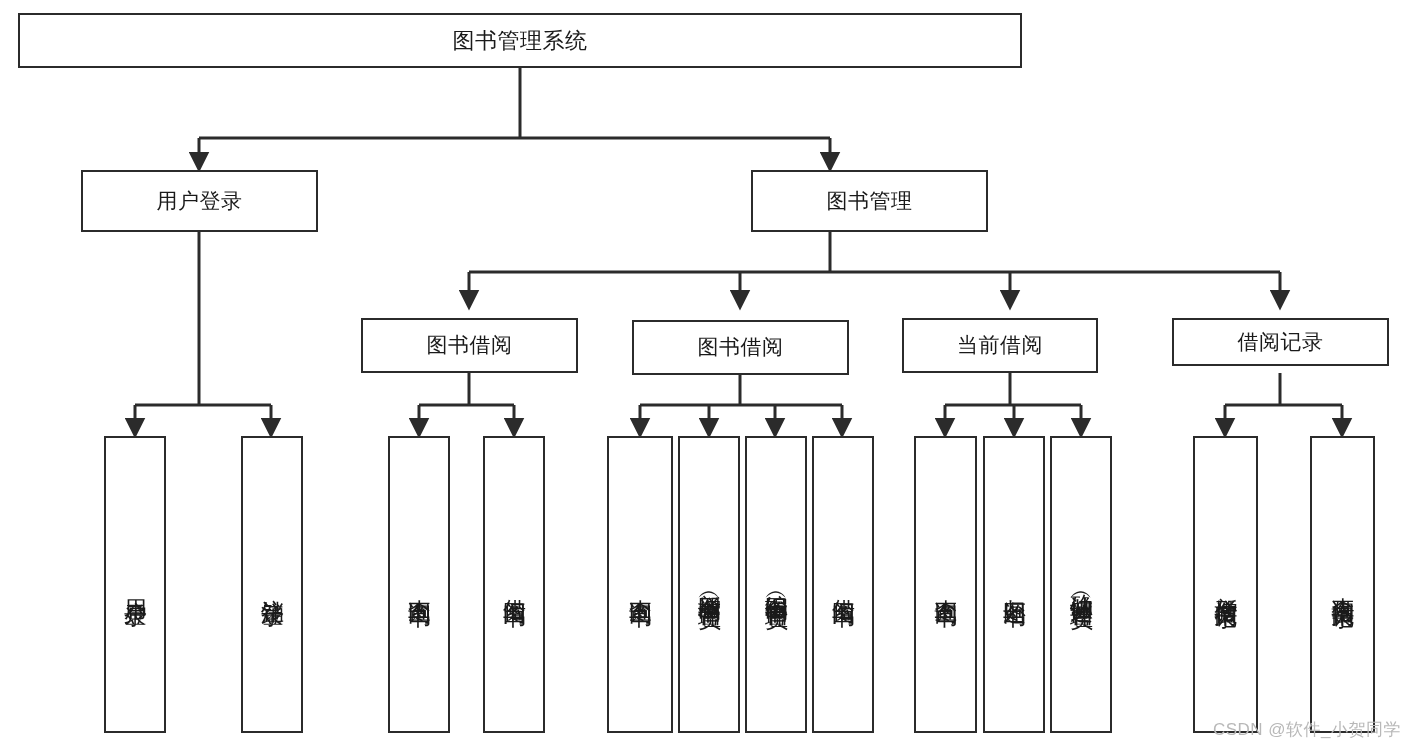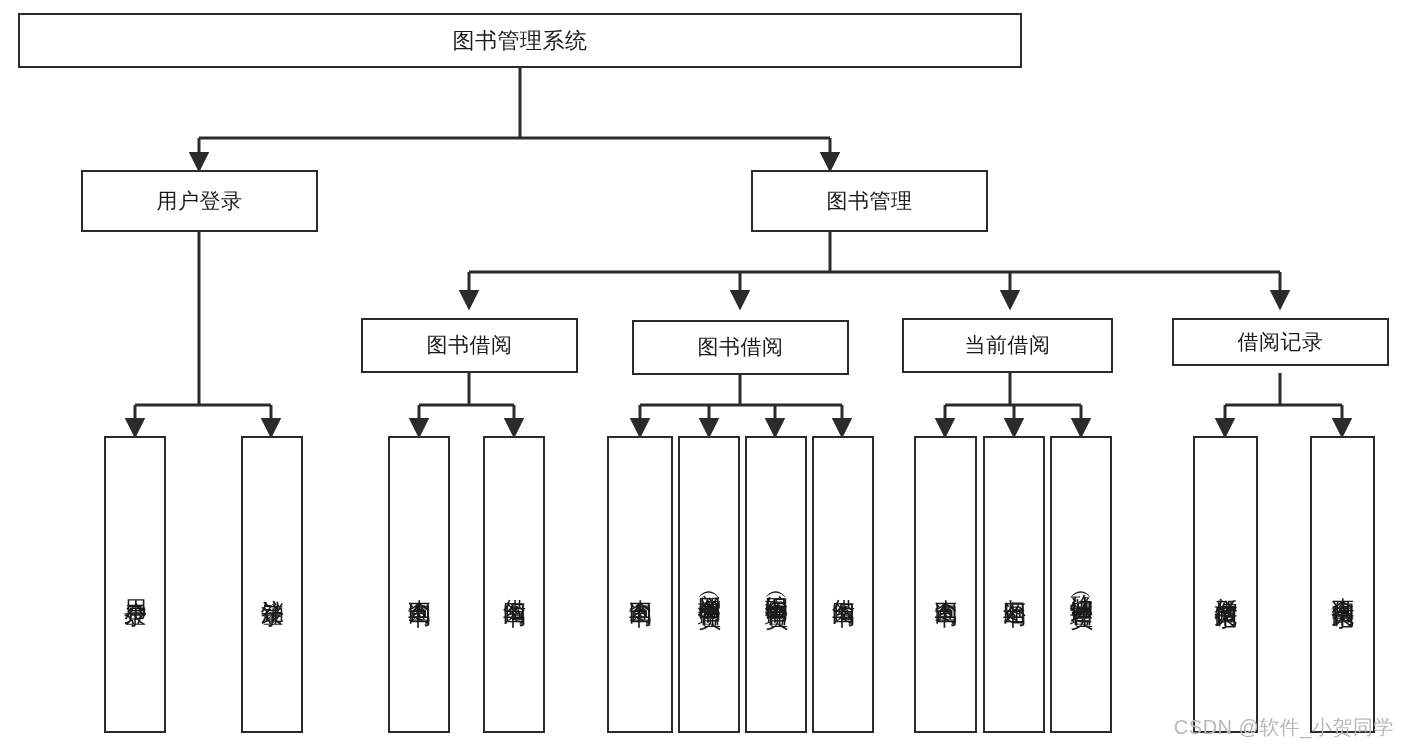--- a/index.html
+++ b/index.html
@@ -54,23 +54,23 @@
     writing-mode: vertical-rl;
     text-orientation: upright;
     font-size: 23px;
     line-height: 1.12;
     letter-spacing: 2px;
     display: block;
     text-align: center;
   }
   .watermark {
     position: absolute;
-    right: 11px;
+    right: 4px;
     bottom: 6px;
-    font-size: 20px;
+    font-size: 17px;
     color: #b8b8b8;
     letter-spacing: 0.5px;
     white-space: nowrap;
     user-select: none;
   }
 </style>
 </head>
 <body>
 
 <div id="diagram-root">
@@ -136,21 +136,21 @@
   <div class="node node-h" style="left:711px; top:170px; width:237px; height:62px;margin-left:40px;">
     <span class="label">图书管理</span>
   </div>
 
   <div class="node node-h" style="left:361px; top:318px; width:217px; height:55px;">
     <span class="label">图书借阅</span>
   </div>
   <div class="node node-h" style="left:632px; top:320px; width:217px; height:55px;">
     <span class="label">图书借阅</span>
   </div>
-  <div class="node node-h" style="left:902px; top:318px; width:211px; height:55px;">
+  <div class="node node-h" style="left:902px; top:318px; width:196px; height:55px;">
     <span class="label">当前借阅</span>
   </div>
   <div class="node node-h" style="left:1172px; top:318px; width:217px; height:48px;">
     <span class="label">借阅记录</span>
   </div>
 
   <div class="node node-v" style="left:104px; top:436px; width:62px; height:297px;">
     <span class="label">用户登录</span>
   </div>
   <div class="node node-v" style="left:241px; top:436px; width:62px; height:297px;">

